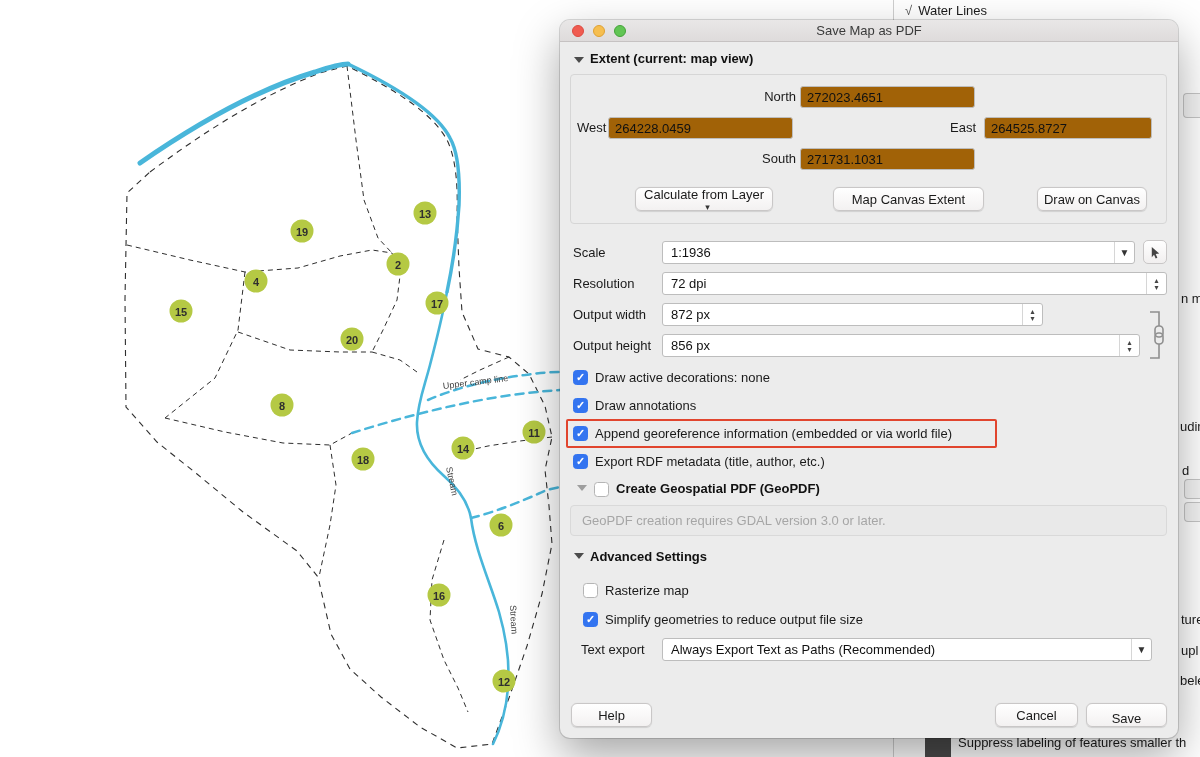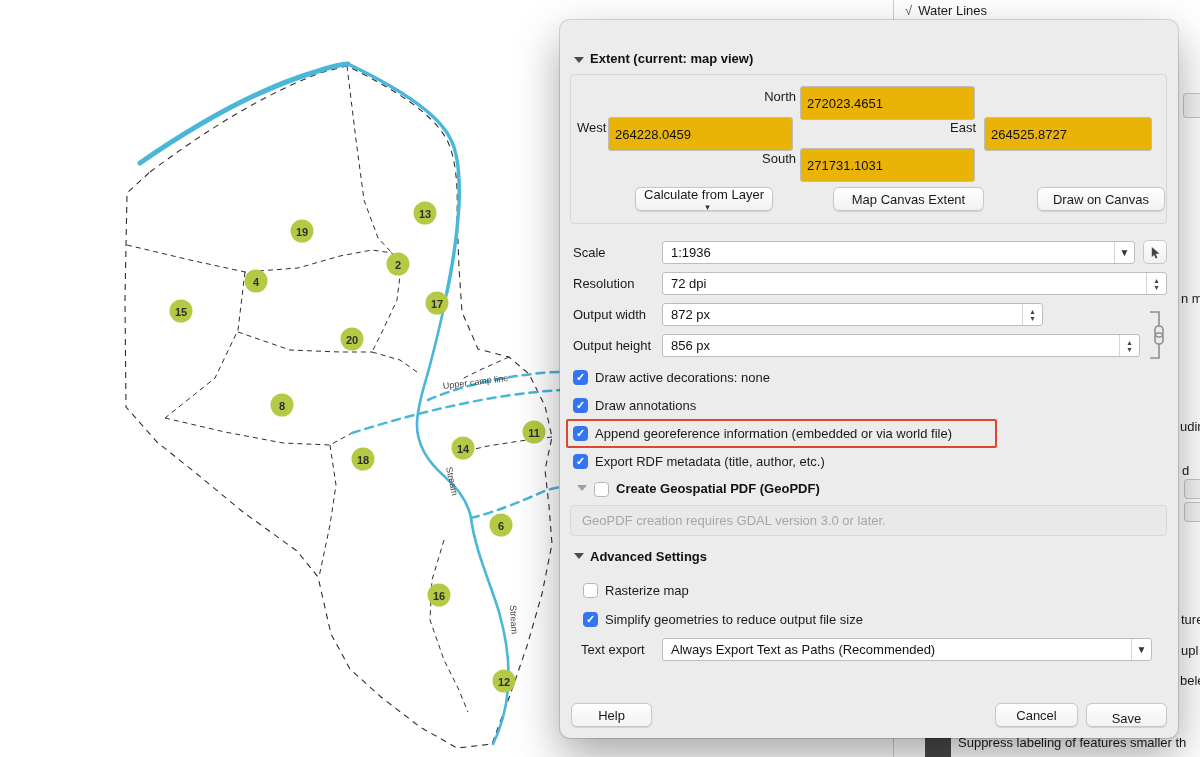--- a/index.html
+++ b/index.html
@@ -38,22 +38,22 @@
 
   .sect { position:absolute; font-size:13px; font-weight:700; color:#111; white-space:nowrap; }
   .tri { position:absolute; width:0; height:0; border-left:5px solid transparent;
          border-right:5px solid transparent; border-top:6.5px solid #4c4c4c; }
   .tri.dim { border-top-color:#9e9e9e; }
 
   .groupbox { position:absolute; border:1px solid #d6d6d6; border-radius:4px; }
 
   .dlg-label { position:absolute; font-size:13px; color:#1a1a1a; white-space:nowrap; }
   .r { text-align:right; }
-  input.tin { position:absolute; height:22px; background:#eab308; border:1px solid #bdbdbd; border-radius:3px;
-              font-size:13px; color:#111; padding:16px 6px; font-family:inherit; outline:none; }
+  input.tin { position:absolute; height:22px; background:#a16207; border:1px solid #bdbdbd; border-radius:3px;
+              font-size:13px; color:#111; padding:10px 6px; font-family:inherit; outline:none; }
 
   .btn { position:absolute; height:24px; background:linear-gradient(#ffffff,#f3f1f1);
          border:1px solid #c9c7c7; border-radius:6px; font-size:13px; color:#1a1a1a;
          display:flex; align-items:center; justify-content:center; box-shadow:0 0.5px 1px rgba(0,0,0,.12); }
   .btn .dd { font-size:9px; margin-left:7px; color:#333; }
 
   .combo { position:absolute; background:#fff; border:1px solid #bdbdbd; border-radius:3px; height:23px; }
   .combo .val { position:absolute; left:8px; top:0; line-height:21px; color:#111; white-space:nowrap; }
   .combo .az { position:absolute; right:0; top:0; bottom:0; width:20px; border-left:1px solid #d6d6d6;
                display:flex; align-items:center; justify-content:center; color:#333; font-size:10px; }
@@ -145,20 +145,26 @@
     <span class="frag" style="left:1181px; top:612px;">ture</span>
     <span class="frag" style="left:1181px; top:643px;">upl</span>
     <span class="frag" style="left:1180px; top:673px;">bele</span>
 
     <div class="vdiv" style="left:893px; top:728px; height:29px;"></div>
     <div class="darksq" style="left:925px; top:731px;"></div>
     <span class="frag" style="left:958px; top:735px;">Suppress labeling of features smaller th</span>
   </div>
 
   <div class="dialog">
+    <div class="titlebar">
+      <span class="tl red"></span>
+      <span class="tl yel"></span>
+      <span class="tl grn"></span>
+      <div class="wintitle">Save Map as PDF</div>
+    </div>
 
     <span class="tri" style="left:14px; top:37px;"></span>
     <div class="sect" style="left:30px; top:31px;">Extent (current: map view)</div>
 
     <div class="groupbox" style="left:10px; top:54px; width:597px; height:150px;"></div>
 
     <div class="dlg-label r" style="left:150px; top:69px; width:86px;">North</div>
     <input class="tin" style="left: 240px; top: 66px; width: 175px;" value="272023.4651">
 
     <div class="dlg-label" style="left:17px; top:100px;">West</div>
@@ -170,21 +176,21 @@
     <div class="dlg-label r" style="left:150px; top:131px; width:86px;">South</div>
     <input class="tin" style="left: 240px; top: 128px; width: 175px;" value="271731.1031">
 
     <div class="btn" style="left:75px; top:167px; width:138px;flex-direction:column;">
       <span>Calculate from Layer</span>
         <span class="dd">▾</span>
     </div>
     <div class="btn" style="left:273px; top:167px; width:151px;">
       <span>Map Canvas Extent</span>
     </div>
-    <div class="btn" style="left:477px; top:167px; width:128px;">
+    <div class="btn" style="left:477px; top:167px; width:110px;">
       <span>Draw on Canvas</span>
     </div>
 
     <div class="dlg-label" style="left:13px; top:225px;">Scale</div>
     <div class="combo" style="left:102px; top:221px; width:473px;">
       <span class="val">1:1936</span>
       <span class="az">▼</span>
     </div>
     <div class="sqbtn" style="left:583px; top:220px;">
       <svg width="13" height="13" viewBox="0 0 14 14">

